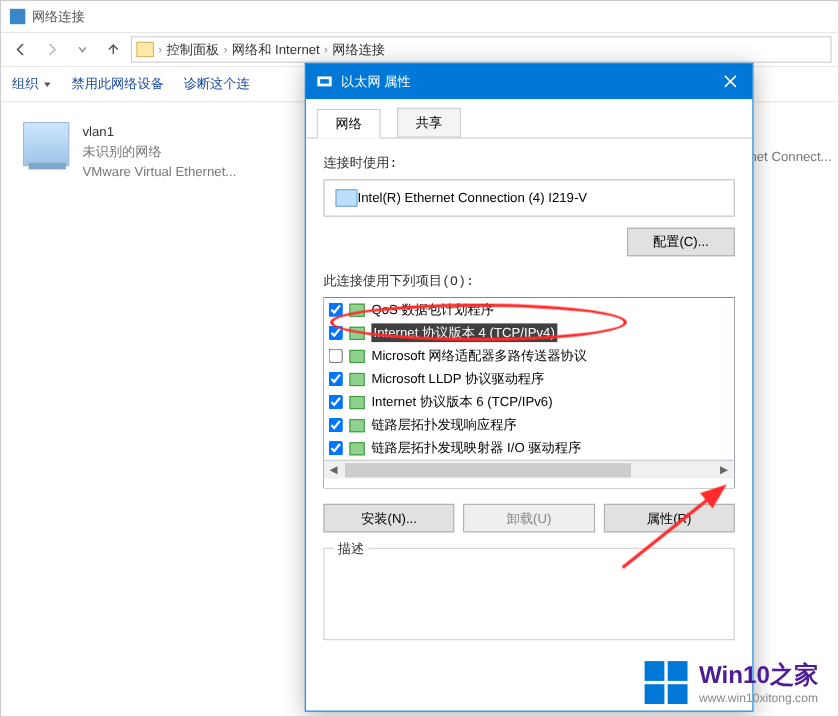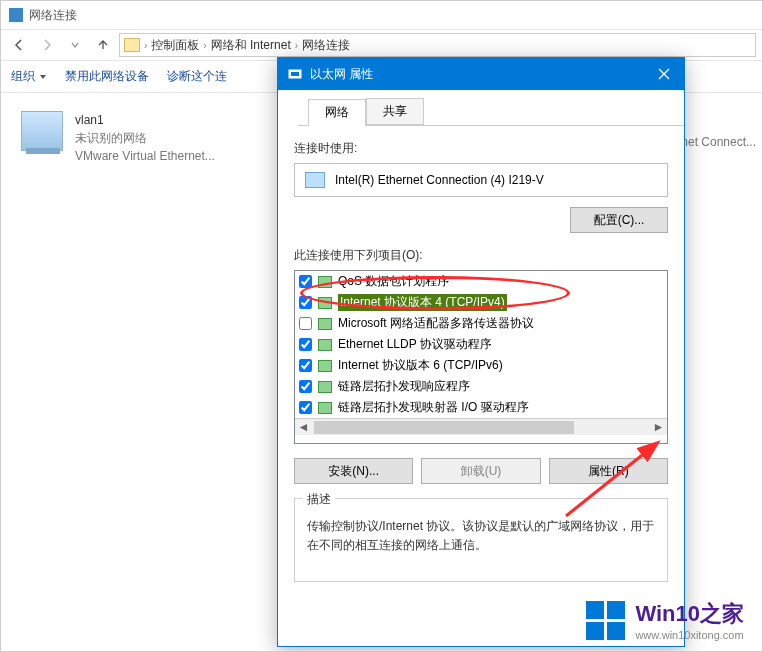--- a/index.html
+++ b/index.html
@@ -26,36 +26,36 @@
 .conn-icon::after { content: ""; position: absolute; bottom: -4px; left: 4px; width: 34px; height: 6px; background: #7fa8c9; }
 .conn-text { line-height: 1.5; color: #333; }
 .conn-text .muted { color: #777; overflow: hidden; text-overflow: ellipsis; white-space: nowrap; width: 180px; display: block; }
 .conn-partial { position: absolute; top: 42px; right: 6px; color: #777; }
 
 
 .dialog { position: absolute; top: 56px; left: 276px; width: 408px; height: 590px; background: #fff; box-shadow: 0 4px 20px rgba(0,0,0,.3); border: 1px solid #0078d7; }
 .dialog-title { height: 32px; background: #0078d7; color: #fff; display: flex; align-items: center; padding: 0 10px; gap: 8px; text-align: center; }
 .dialog-title .spacer { flex: 1; }
 .close-btn { width: 40px; height: 32px; display: flex; align-items: center; justify-content: center; cursor: pointer; margin-right: -10px; }
-.tabs { display: flex; gap: 0; padding: 8px 10px 0 10px; border-bottom: 1px solid #ccc; margin-left: 20px; }
+.tabs { display: flex; gap: 15px; padding: 8px 10px 0 10px; border-bottom: 1px solid #ccc; }
 .tab { padding: 4px 16px; border: 1px solid #ccc; border-bottom: none; background: #fff; position: relative; top: 1px; }
 .tab.inactive { background: #f4f4f4; border-bottom: 1px solid #ccc; top: 0; }
 .dialog-body { padding: 14px 16px; }
-.label-row { margin-bottom: 6px; color: #333; }
-.adapter-box { border: 1px solid #bfbfbf; padding: 8px 10px; display: flex; align-items: center; gap: 10px; background: #fff; }
+.label-row { margin-bottom: 6px; color: #333; font-family: Liberation Mono, monospace; }
+.adapter-box { border: 1px solid #bfbfbf; padding: 8px 10px; display: flex; align-items: center; background: #fff; }
 .adapter-icon { width: 20px; height: 16px; background: #bcdffb; border: 1px solid #6fa8d8; }
 .btn-row { display: flex; justify-content: flex-end; margin: 10px 0 14px 0; }
 .btn { min-width: 98px; height: 26px; border: 1px solid #adadad; background: #e1e1e1; display: inline-flex; align-items: center; justify-content: center; cursor: pointer; padding: 0 10px; }
 .btn.disabled { color: #888; background: #efefef; cursor: default; }
 .listbox { border: 1px solid #828790; height: 174px; overflow: auto; background: #fff; }
 .listbox-inner { min-width: 480px; }
 .list-item { display: flex; align-items: center; gap: 6px; padding: 2px 4px; white-space: nowrap; }
 .list-item input[type=checkbox] { width: 13px; height: 13px; }
 .proto-icon { width: 14px; height: 12px; background: #8fd28f; border: 1px solid #3f9a3f; display: inline-block; }
-.list-item.selected .item-label { background: #4d7c0f; color: #fff; padding: 0 2px; }
+.list-item.selected .item-label { background: #404040; color: #fff; padding: 0 2px; }
 
 .three-btn-row { display: flex; gap: 8px; margin: 14px 0; }
 .three-btn-row .btn { flex: 1; }
 
 .group-box { border: 1px solid #d0d0d0; padding: 18px 12px 12px 12px; position: relative; margin-top: 8px; height: 84px; }
 .group-box .legend { position: absolute; top: -8px; left: 8px; background: #fff; padding: 0 4px; color: #333; }
 .desc-text { color: #333; line-height: 1.6; }
 
 
 .highlight-el { position: absolute; border: 3px solid #ff2a2a; border-radius: 50%; width: 270px; height: 34px; top: 218px; left: 22px; pointer-events: none; }
@@ -192,21 +192,21 @@
             <span class="item-label">Internet 协议版本 4 (TCP/IPv4)</span>
           </div>
           <div class="list-item">
             <input type="checkbox" style="">
             <span class="proto-icon"></span>
             <span class="item-label">Microsoft 网络适配器多路传送器协议</span>
           </div>
           <div class="list-item">
             <input type="checkbox" checked="" style="">
             <span class="proto-icon"></span>
-            <span class="item-label">Ethernet LLDP 协议驱动程序</span>
+            <span class="item-label">Microsoft LLDP 协议驱动程序</span>
           </div>
           <div class="list-item">
             <input type="checkbox" checked="" style="">
             <span class="proto-icon"></span>
             <span class="item-label">Internet 协议版本 6 (TCP/IPv6)</span>
           </div>
           <div class="list-item">
             <input type="checkbox" checked="" style="">
             <span class="proto-icon"></span>
             <span class="item-label">链路层拓扑发现响应程序</span>
@@ -233,21 +233,20 @@
       <div class="btn disabled">
           <span>卸载(U)</span>
         </div>
       <div class="btn">
           <span>属性(R)</span>
         </div>
     </div>
 
     <div class="group-box">
       <span class="legend">描述</span>
-      <div class="desc-text">传输控制协议/Internet 协议。该协议是默认的广域网络协议，用于在不同的相互连接的网络上通信。</div>
     </div>
   </div>
 
   <div class="highlight-el"></div>
   <svg class="arrow-svg" viewBox="0 0 120 86">
     <defs>
         <marker id="ah" markerWidth="10" markerHeight="10" refX="6" refY="3" orient="auto">
           <path d="M0,0 L8,3 L0,6 Z" fill="#ff2a2a"></path>
         </marker>
       </defs>

